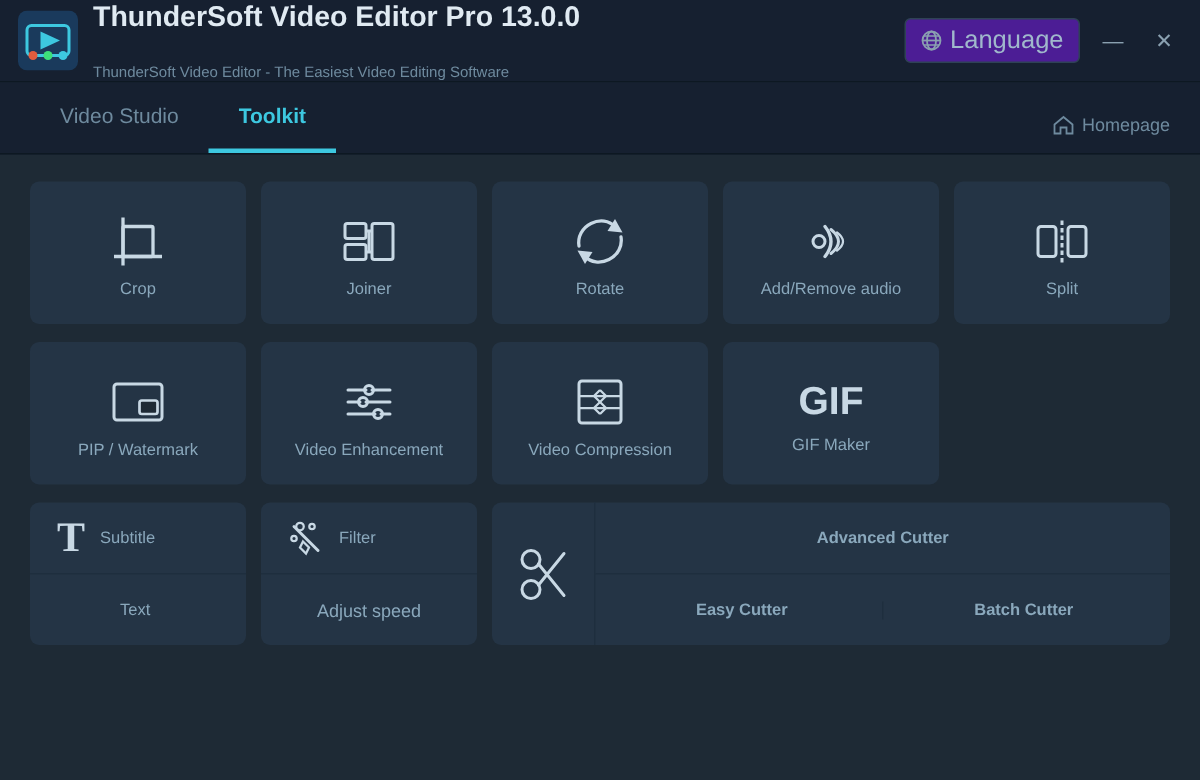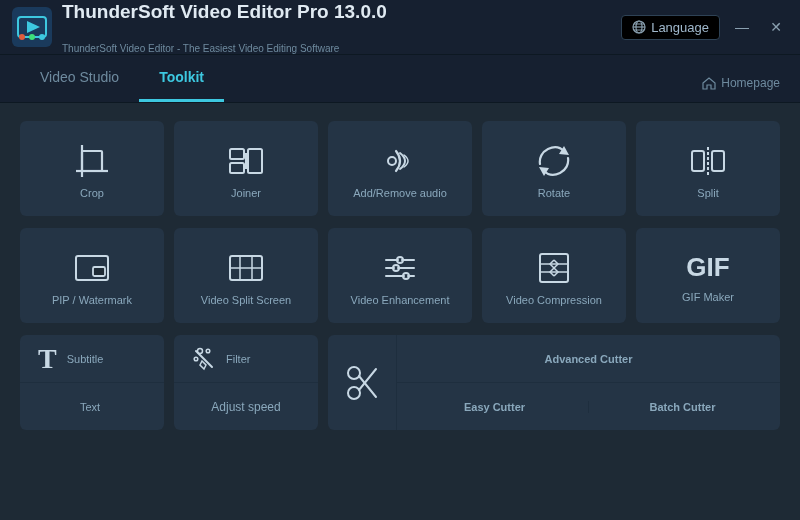--- a/index.html
+++ b/index.html
@@ -42,26 +42,26 @@
     }
     .title-bar-controls {
       display: flex;
       align-items: center;
       gap: 10px;
     }
     .lang-btn {
       display: flex;
       align-items: center;
       gap: 5px;
-      background: #000000;
+      background: #4c1d95;
       border: 1px solid #2e4255;
       border-radius: 4px;
       padding: 4px 10px;
       color: #a0b8cc;
-      font-size: 13px;
+      font-size: 17px;
       cursor: pointer;
     }
     .win-btn {
       width: 24px;
       height: 24px;
       display: flex;
       align-items: center;
       justify-content: center;
       color: #8aa0b0;
       font-size: 14px;
@@ -261,44 +261,44 @@
           <line x1="16" y1="25" x2="20" y2="25" stroke="#c8d8e4" stroke-width="2"></line>
           <line x1="18" y1="11" x2="18" y2="25" stroke="#c8d8e4" stroke-width="2"></line>
         </svg>
       </div>
       <div class="tool-label">Joiner</div>
     </div>
 
     <div class="tool-card">
       <div class="tool-icon">
         <svg width="36" height="36" viewBox="0 0 36 36" fill="none">
+          <path d="M28 8 C24 4 18 3 12 6 C6 9 3 15 4 21" stroke="#c8d8e4" stroke-width="2.2" stroke-linecap="round" fill="none"></path>
+          <polygon points="28,3 33,12 23,11" fill="#c8d8e4"></polygon>
+          <path d="M8 28 C12 32 18 33 24 30 C30 27 33 21 32 15" stroke="#c8d8e4" stroke-width="2.2" stroke-linecap="round" fill="none"></path>
+          <polygon points="8,33 3,24 13,25" fill="#c8d8e4"></polygon>
+        </svg>
+      </div>
+      <div class="tool-label">Rotate</div>
+    </div>
+
+    <div class="tool-card">
+      <div class="tool-icon">
+        <svg width="36" height="36" viewBox="0 0 36 36" fill="none">
           <path d="M14 8 Q22 18 14 28" stroke="#c8d8e4" stroke-width="2.2" stroke-linecap="round" fill="none"></path>
           <circle cx="10" cy="18" r="4" stroke="#c8d8e4" stroke-width="2"></circle>
           <path d="M18 10 Q28 18 18 26" stroke="#c8d8e4" stroke-width="2" stroke-linecap="round" fill="none"></path>
           <path d="M22 12 Q30 18 22 24" stroke="#c8d8e4" stroke-width="1.5" stroke-linecap="round" fill="none"></path>
         </svg>
       </div>
       <div class="tool-label">Add/Remove audio</div>
     </div>
 
     <div class="tool-card">
       <div class="tool-icon">
         <svg width="36" height="36" viewBox="0 0 36 36" fill="none">
-          <path d="M28 8 C24 4 18 3 12 6 C6 9 3 15 4 21" stroke="#c8d8e4" stroke-width="2.2" stroke-linecap="round" fill="none"></path>
-          <polygon points="28,3 33,12 23,11" fill="#c8d8e4"></polygon>
-          <path d="M8 28 C12 32 18 33 24 30 C30 27 33 21 32 15" stroke="#c8d8e4" stroke-width="2.2" stroke-linecap="round" fill="none"></path>
-          <polygon points="8,33 3,24 13,25" fill="#c8d8e4"></polygon>
-        </svg>
-      </div>
-      <div class="tool-label">Rotate</div>
-    </div>
-
-    <div class="tool-card">
-      <div class="tool-icon">
-        <svg width="36" height="36" viewBox="0 0 36 36" fill="none">
           <rect x="2" y="8" width="12" height="20" rx="2" stroke="#c8d8e4" stroke-width="2"></rect>
           <rect x="22" y="8" width="12" height="20" rx="2" stroke="#c8d8e4" stroke-width="2"></rect>
           <line x1="18" y1="4" x2="18" y2="32" stroke="#c8d8e4" stroke-width="2" stroke-dasharray="3 2"></line>
         </svg>
       </div>
       <div class="tool-label">Split</div>
     </div>
   </div>
 
   <div class="tool-grid">
@@ -306,31 +306,20 @@
     <div class="tool-card">
       <div class="tool-icon">
         <svg width="36" height="36" viewBox="0 0 36 36" fill="none">
           <rect x="2" y="6" width="32" height="24" rx="2" stroke="#c8d8e4" stroke-width="2"></rect>
           <rect x="19" y="17" width="12" height="9" rx="1.5" stroke="#c8d8e4" stroke-width="1.8" fill="#1e2a35"></rect>
         </svg>
       </div>
       <div class="tool-label">PIP / Watermark</div>
     </div>
 
-    <div class="tool-card">
-      <div class="tool-icon">
-        <svg width="36" height="36" viewBox="0 0 36 36" fill="none">
-          <rect x="2" y="6" width="32" height="24" rx="2" stroke="#c8d8e4" stroke-width="2"></rect>
-          <line x1="12" y1="6" x2="12" y2="30" stroke="#c8d8e4" stroke-width="1.5"></line>
-          <line x1="24" y1="6" x2="24" y2="30" stroke="#c8d8e4" stroke-width="1.5"></line>
-          <line x1="2" y1="18" x2="34" y2="18" stroke="#c8d8e4" stroke-width="1.5"></line>
-        </svg>
-      </div>
-      <div class="tool-label">Video Split Screen</div>
-    </div>
 
     <div class="tool-card">
       <div class="tool-icon">
         <svg width="36" height="36" viewBox="0 0 36 36" fill="none">
           <line x1="4" y1="10" x2="16" y2="10" stroke="#c8d8e4" stroke-width="2" stroke-linecap="round"></line>
           <line x1="20" y1="10" x2="32" y2="10" stroke="#c8d8e4" stroke-width="2" stroke-linecap="round"></line>
           <circle cx="18" cy="10" r="3" stroke="#c8d8e4" stroke-width="2"></circle>
           <line x1="4" y1="18" x2="12" y2="18" stroke="#c8d8e4" stroke-width="2" stroke-linecap="round"></line>
           <line x1="16" y1="18" x2="32" y2="18" stroke="#c8d8e4" stroke-width="2" stroke-linecap="round"></line>
           <circle cx="14" cy="18" r="3" stroke="#c8d8e4" stroke-width="2"></circle>

